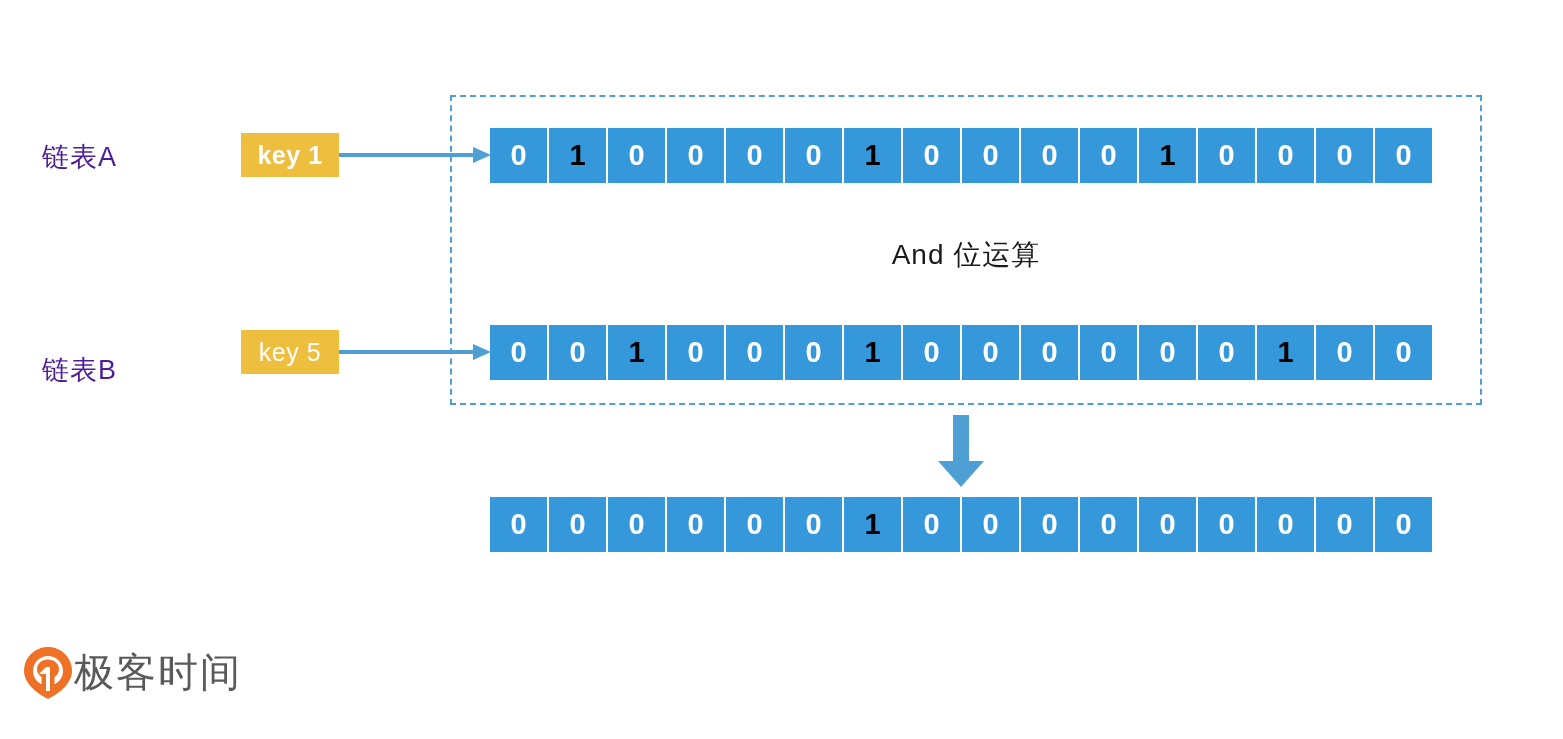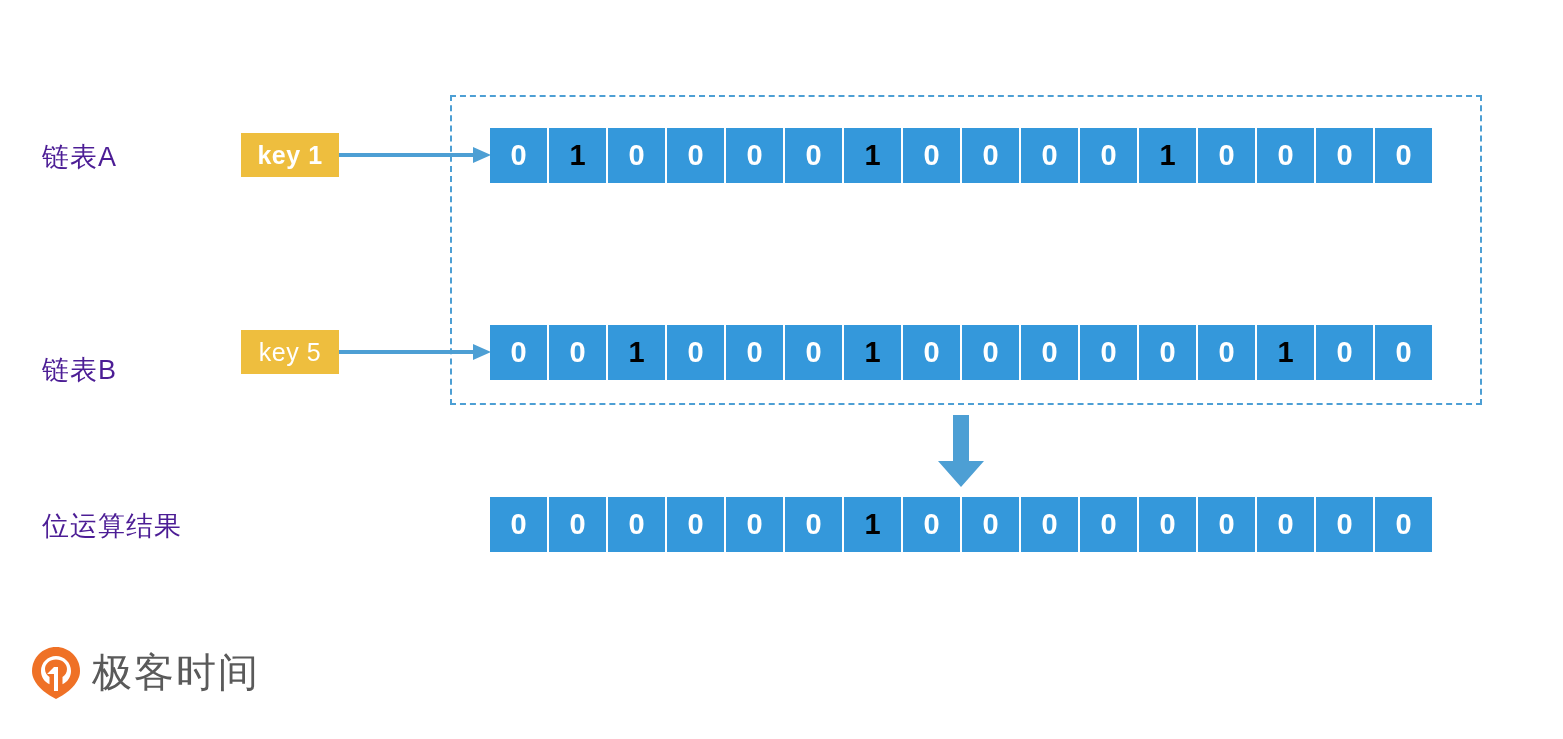--- a/index.html
+++ b/index.html
@@ -112,25 +112,25 @@
     position: absolute;
     left: 938px;
     top: 415px;
     width: 46px;
     height: 72px;
   }
 
   
   .watermark {
     position: absolute;
-    left: 32px;
+    left: 24px;
     top: 645px;
     display: flex;
     align-items: center;
-    gap: 12px;
+    gap: 2px;
   }
   .watermark-mark {
     width: 48px;
     height: 52px;
     flex: none;
   }
   .watermark-text {
     font-size: 40px;
     color: #5a5a5a;
     letter-spacing: 2px;
@@ -167,20 +167,21 @@
       <div class="bit-cell zero">0</div>
       <div class="bit-cell zero">0</div>
       <div class="bit-cell zero">0</div>
       <div class="bit-cell one">1</div>
       <div class="bit-cell zero">0</div>
       <div class="bit-cell zero">0</div>
       <div class="bit-cell zero">0</div>
       <div class="bit-cell zero">0</div>
     </div>
 
+  <div class="op-caption">And 位运算</div>
 
   <div class="row-label b">链表B</div>
 
   <div class="key-badge b">
     <span>key 5</span>
   </div>
 
   <svg class="connector b" viewBox="0 0 152 24">
     <line x1="0" y1="12" x2="136" y2="12" stroke="#4d9fd4" stroke-width="4"></line>
     <polygon points="134,4 152,12 134,20" fill="#4d9fd4"></polygon>
@@ -202,21 +203,20 @@
       <div class="bit-cell zero">0</div>
       <div class="bit-cell one">1</div>
       <div class="bit-cell zero">0</div>
       <div class="bit-cell zero">0</div>
     </div>
 
   <svg class="down-arrow" viewBox="0 0 46 72">
     <polygon points="15,0 31,0 31,46 46,46 23,72 0,46 15,46" fill="#4d9fd4"></polygon>
   </svg>
 
-  <div class="row-label result">位运算结果</div>
 
   <div class="bit-row result">
       <div class="bit-cell zero">0</div>
       <div class="bit-cell zero">0</div>
       <div class="bit-cell zero">0</div>
       <div class="bit-cell zero">0</div>
       <div class="bit-cell zero">0</div>
       <div class="bit-cell zero">0</div>
       <div class="bit-cell one">1</div>
       <div class="bit-cell zero">0</div>

